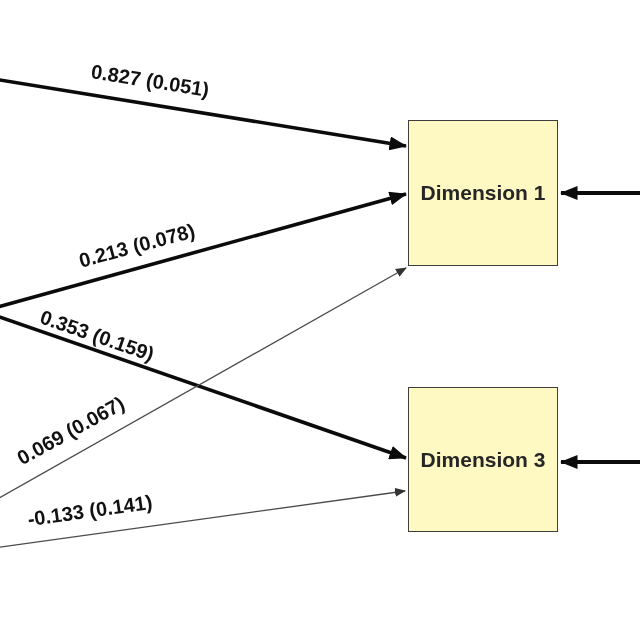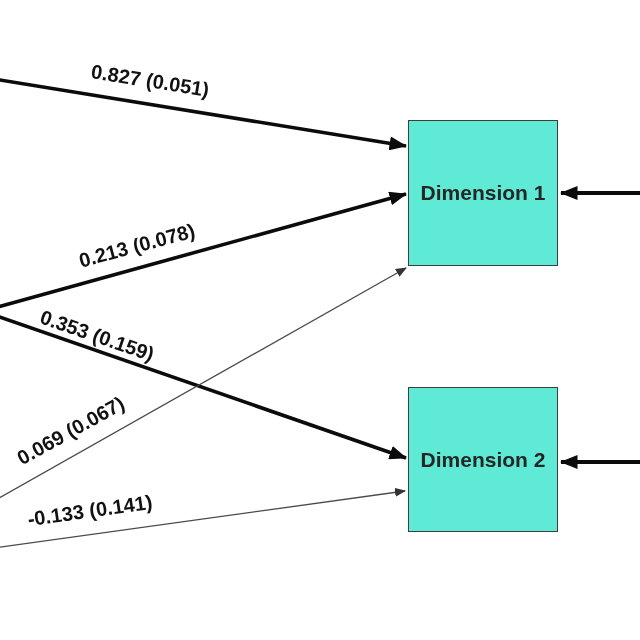--- a/index.html
+++ b/index.html
@@ -17,21 +17,21 @@
   }
   .edges-layer {
     position: absolute;
     left: 0;
     top: 0;
   }
   .node {
     position: absolute;
     box-sizing: border-box;
     border: 1.6px solid #3e3e3e;
-    background: #5eead4;
+    background: #fef9c3;
     display: flex;
     flex-direction: column;
     align-items: center;
     justify-content: center;
     text-align: center;
   }
   .node .node-title,
   .node .node-subtitle {
     font-size: 21px;
     font-weight: bold;
@@ -78,16 +78,16 @@
   <div class="edge-label" style="left:137px; top:246px; --rot:-15deg">0.213 (0.078)</div>
   <div class="edge-label" style="left:97px;  top:336px; --rot:19deg">0.353 (0.159)</div>
   <div class="edge-label" style="left:71px;  top:431px; --rot:-29deg">0.069 (0.067)</div>
   <div class="edge-label" style="left:90px;  top:511px; --rot:-8deg">-0.133 (0.141)</div>
 
   <div class="node" style="left:408px; top:120px; width:150px; height:146px;">
     <div class="node-title">Dimension 1</div>
   </div>
 
   <div class="node" style="left:408px; top:387px; width:150px; height:145px;">
-    <div class="node-title">Dimension 2</div>
+    <div class="node-title">Dimension 3</div>
   </div>
 
 </div>
 
 </body></html>

